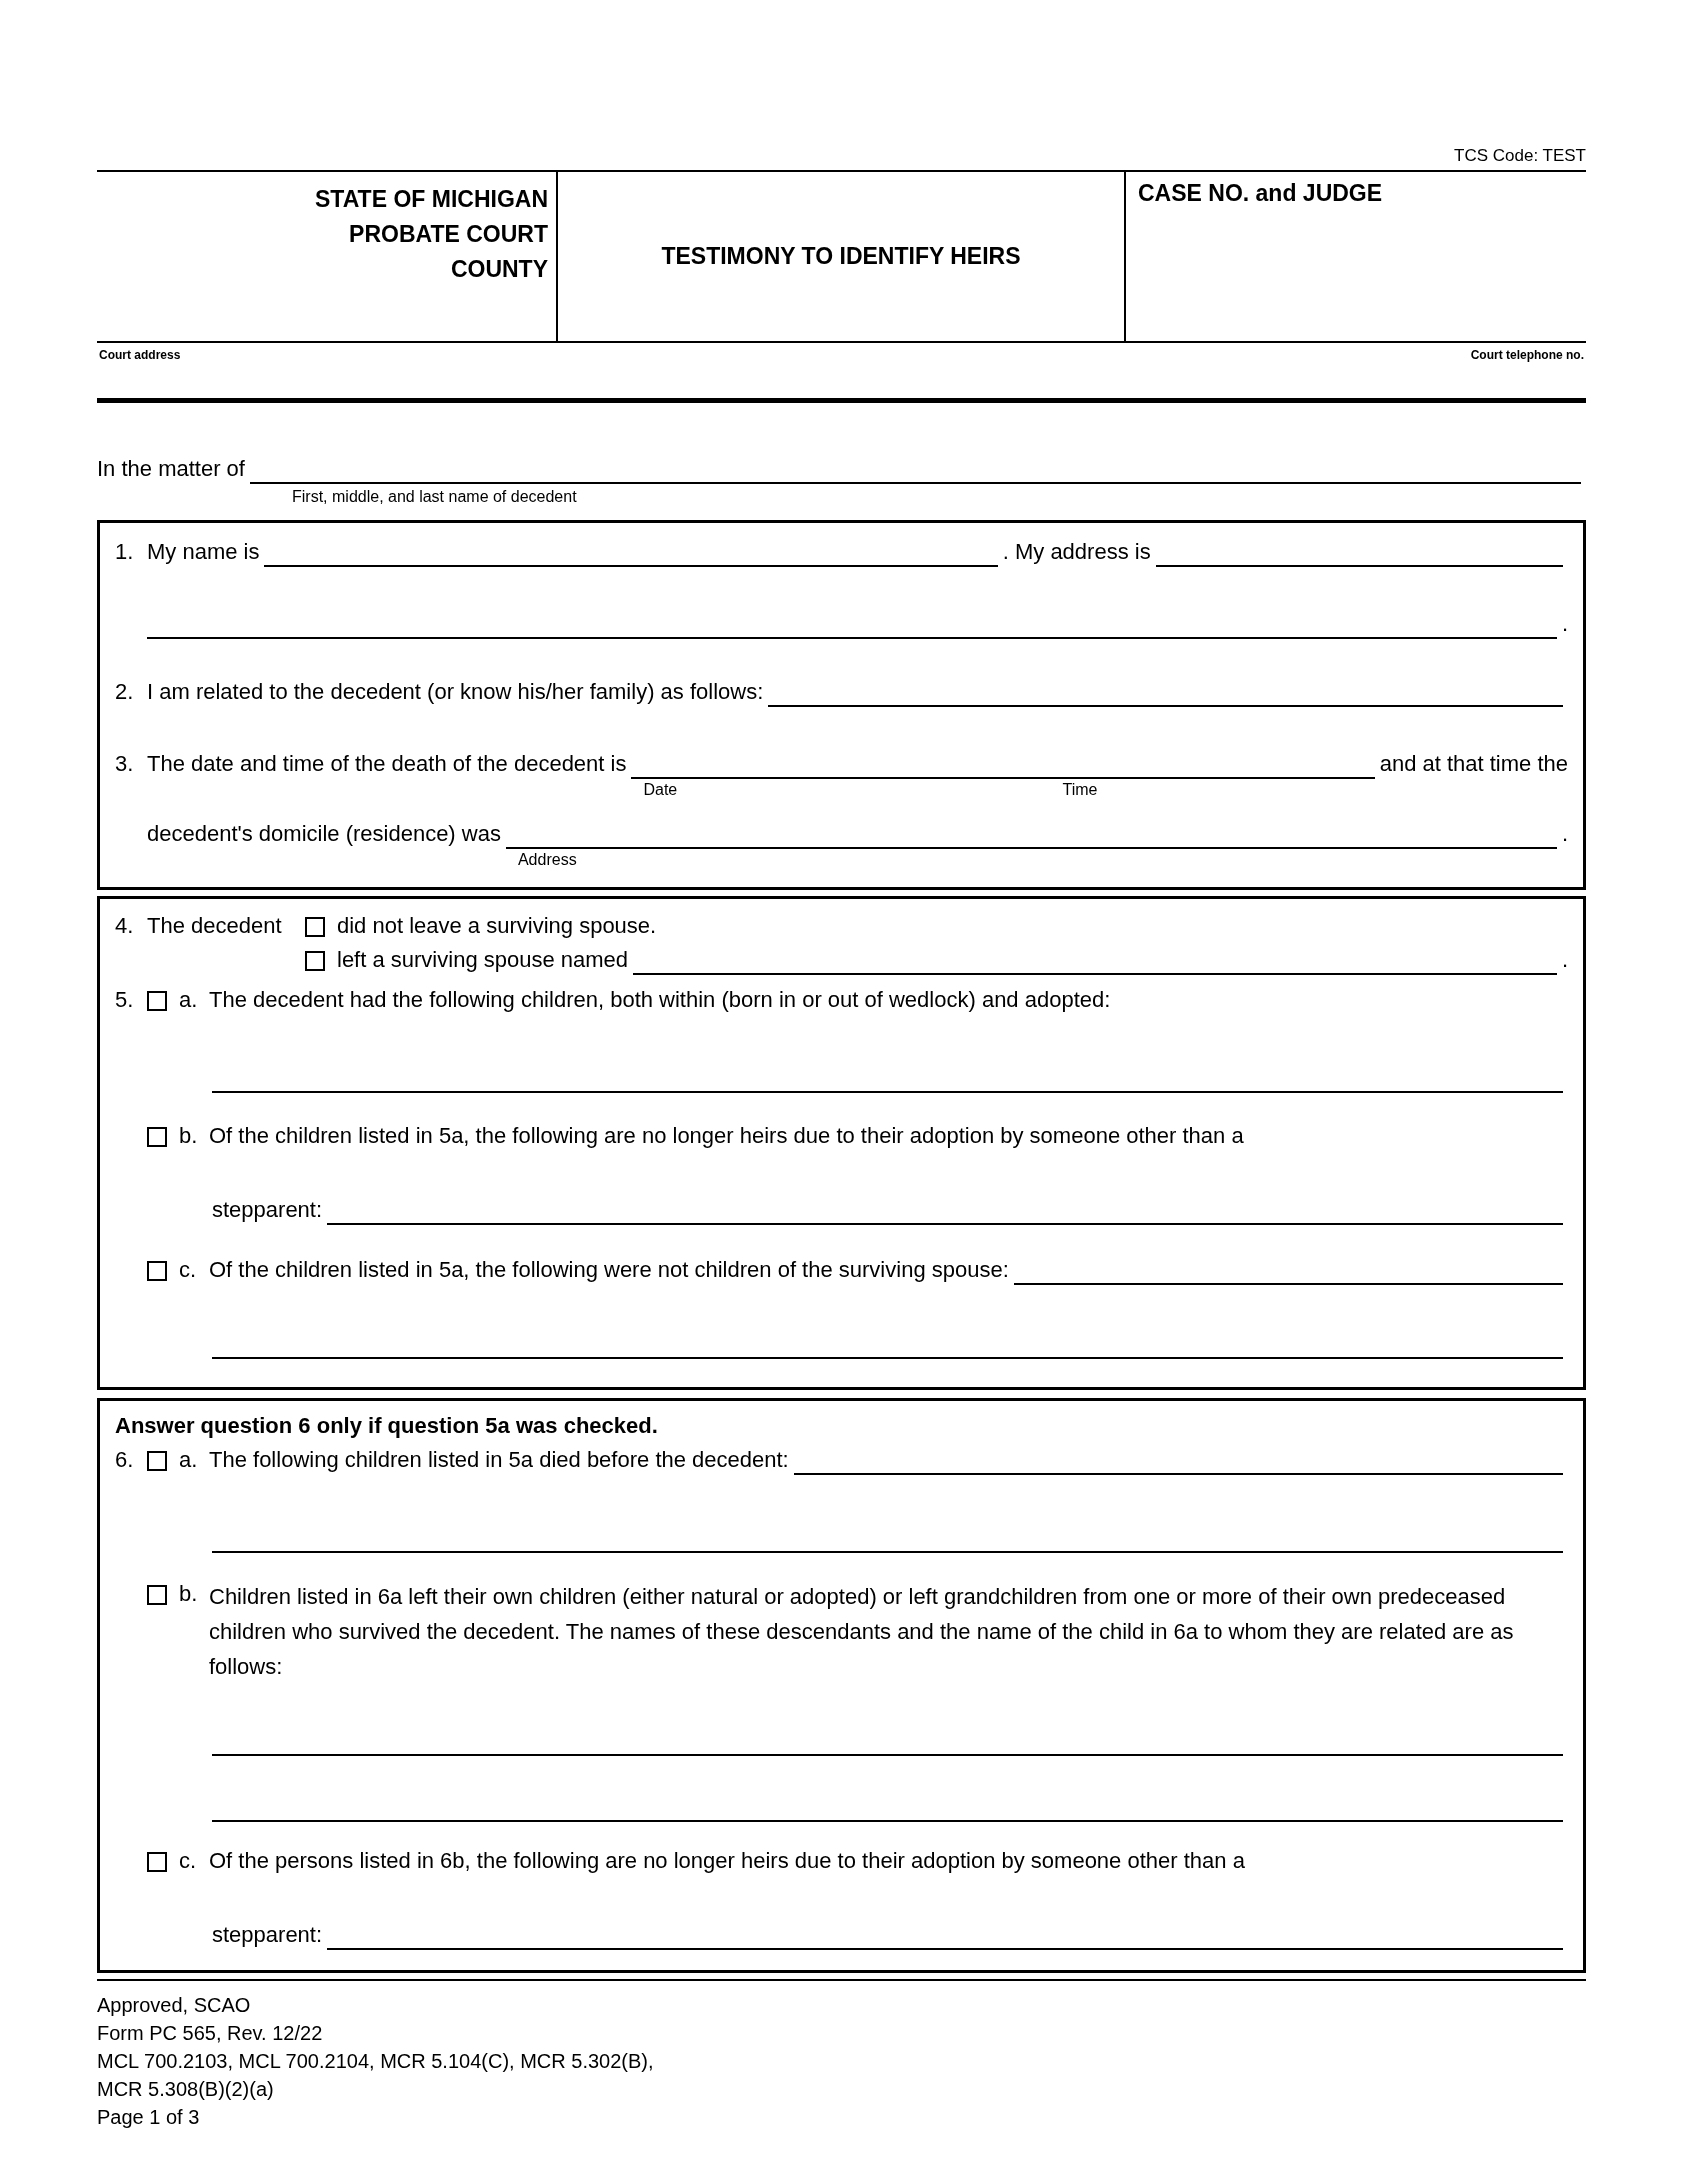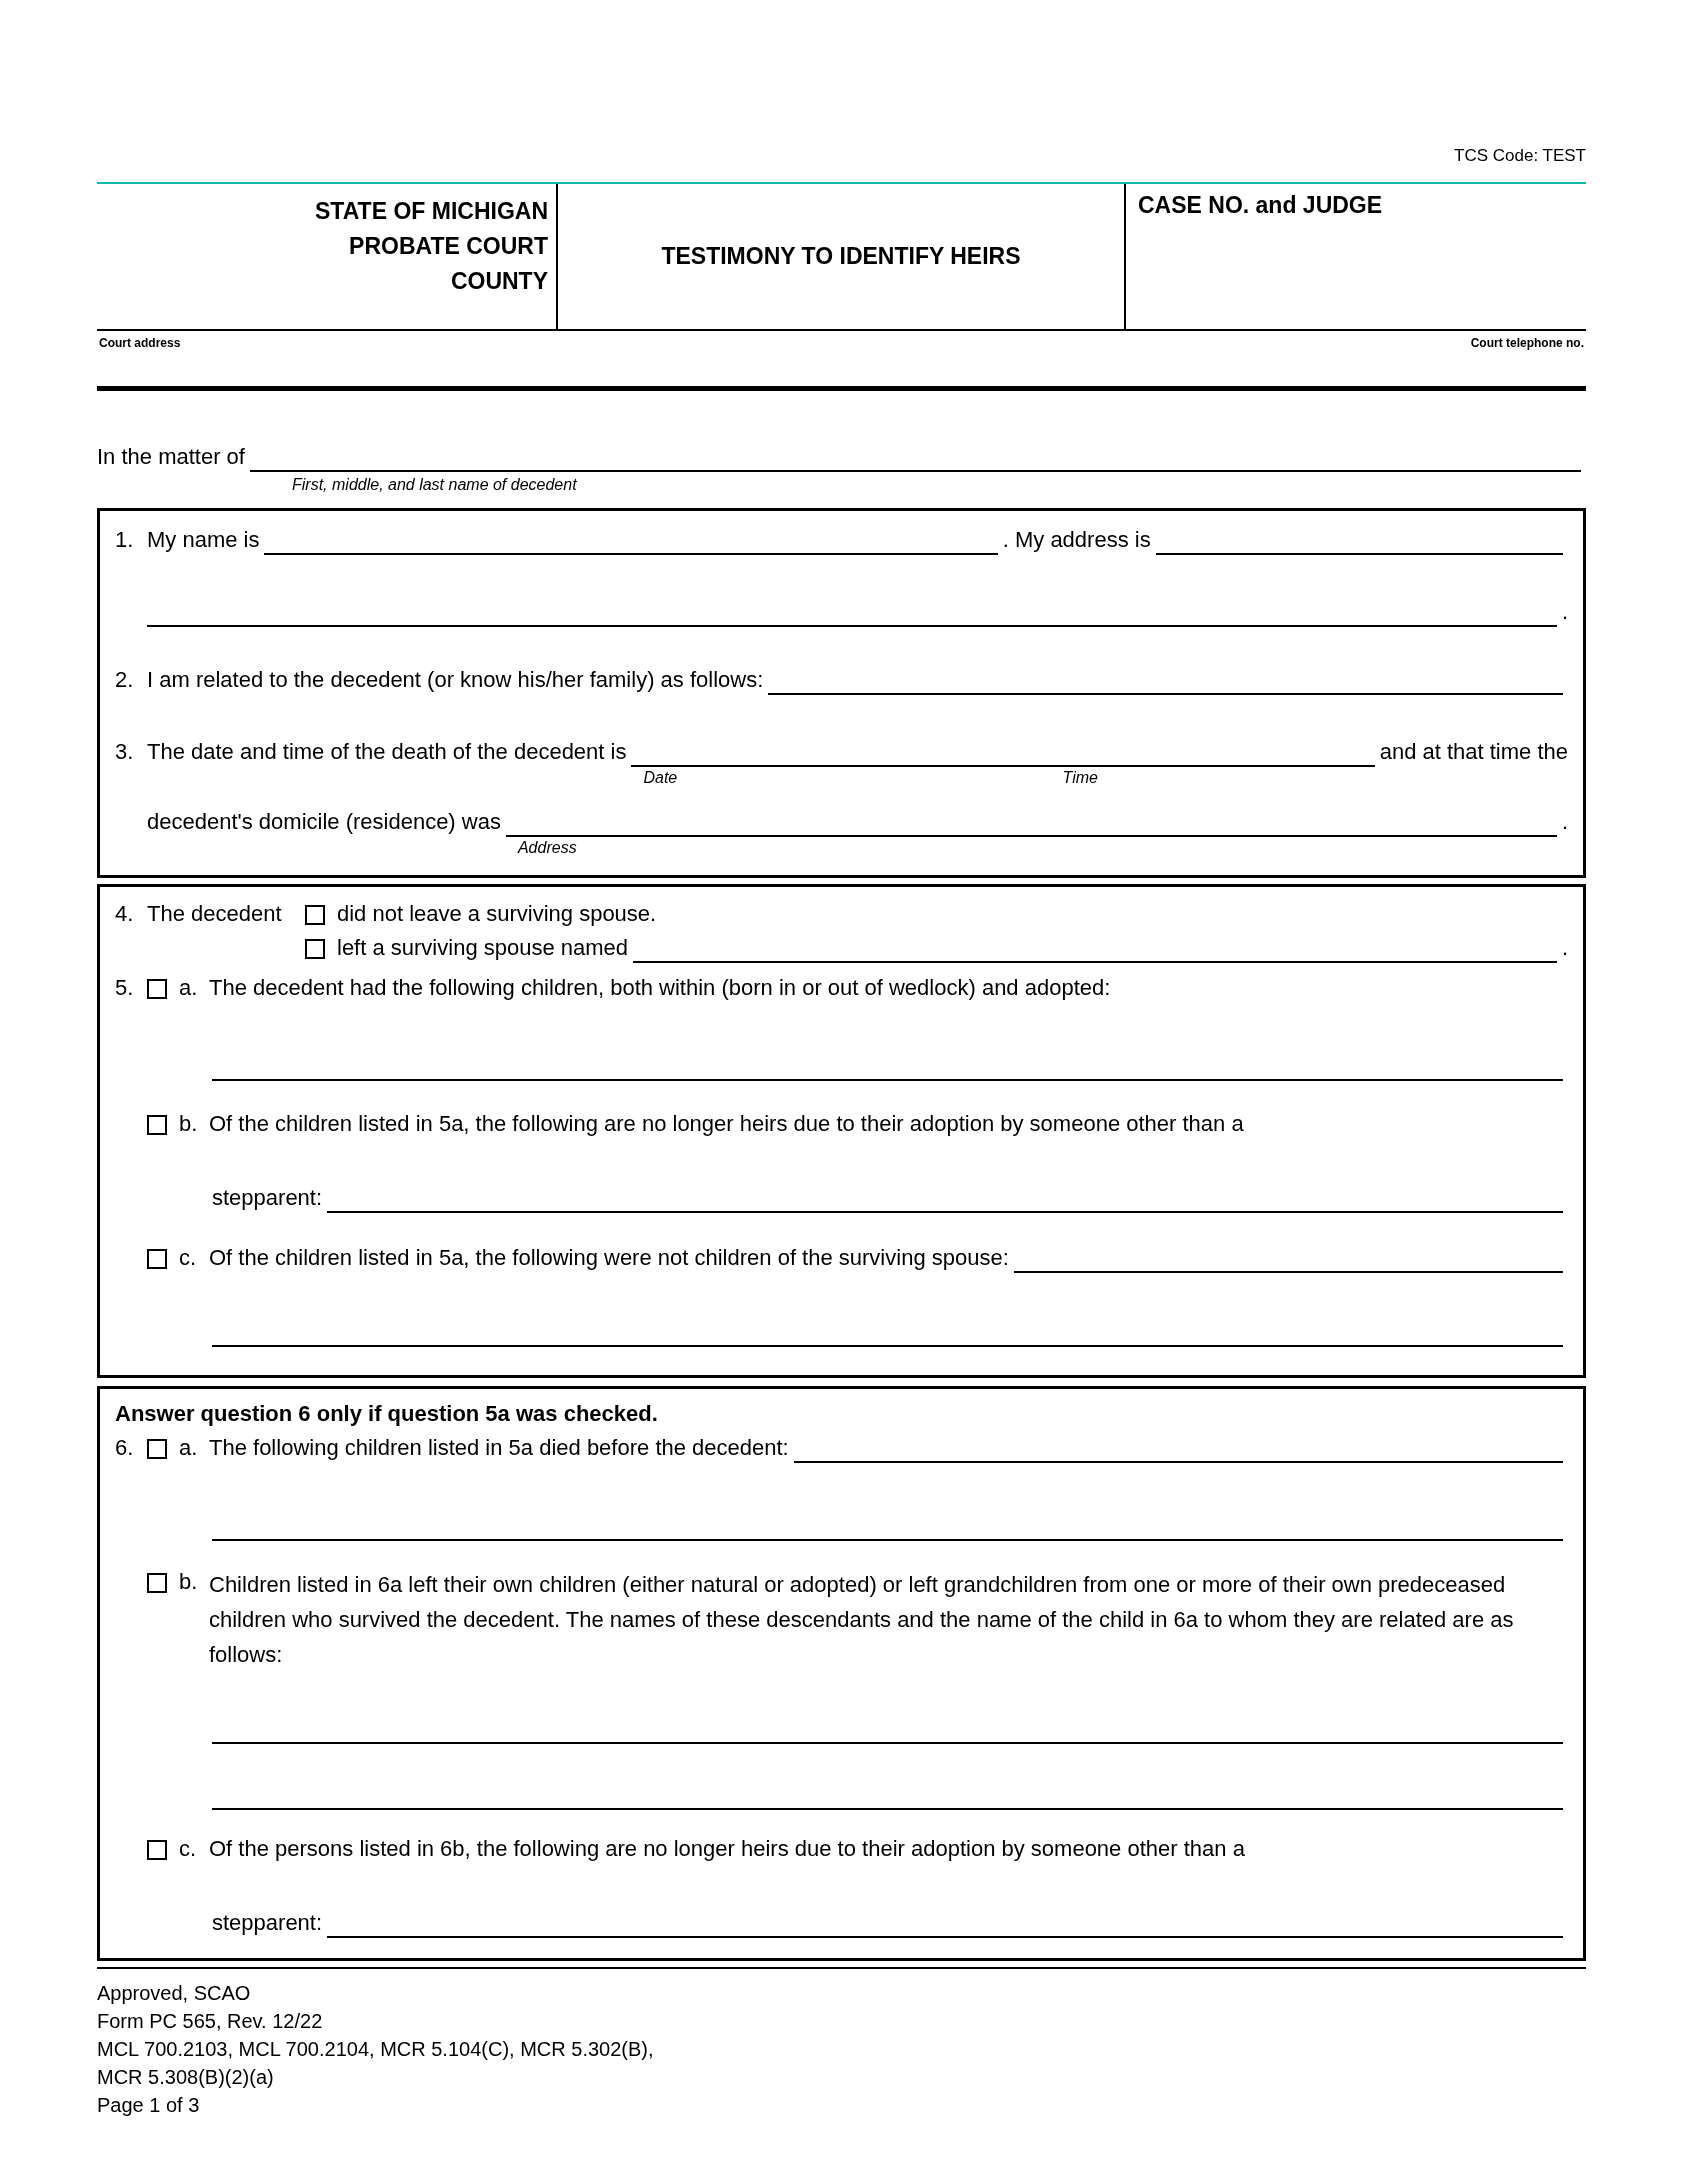--- a/index.html
+++ b/index.html
@@ -4,32 +4,32 @@
 <style>
   * { margin:0; padding:0; box-sizing:border-box; }
   html,body { background:#ffffff; }
   .page {
     width:1683px; height:2178px; background:#fff; position:relative;
     font-family:"Liberation Sans", sans-serif; color:#000;
     padding:144px 97px 0 97px; font-size:22px; overflow:hidden;
   }
   .codes { text-align:right; font-size:17px; line-height:24px; }
   .header-table {
-    display:flex; margin-top:14px; height:149px;
-    border-top:2px solid #14b8a6; border-bottom:2px solid #000;
+    display:flex; margin-top:2px; height:173px;
+    border-top:2px solid #000000; border-bottom:2px solid #000;
   }
   .court-cell { width:459px; text-align:right; font-weight:bold; font-size:23px; line-height:35px; padding:10px 8px 0 0; }
   .title-cell { width:570px; border-left:2px solid #000; border-right:2px solid #000;
     display:flex; align-items:center; justify-content:center; font-weight:bold; font-size:23px; text-align:center; }
   .case-cell { flex:1; font-weight:bold; font-size:23px; padding:8px 0 0 12px; }
   .court-info { display:flex; justify-content:space-between; font-size:12px; font-weight:bold; padding:5px 2px; height:55px; }
   .thick-rule { border-top:5px solid #000; }
   .row { display:flex; align-items:flex-end; line-height:30px; }
   .fill { flex:1; border-bottom:2px solid #000; height:30px; margin:0 5px; position:relative; min-width:40px; }
-  .sub-label { font-size:16px; line-height:19px; white-space:nowrap;font-style:italic; }
+  .sub-label { font-size:16px; line-height:19px; white-space:nowrap; }
   .abs { position:absolute; top:31px; }
   .box { border:3px solid #000; }
   .box-inner { padding:10px 15px; }
   .num { width:32px; flex-shrink:0; }
   .letter { width:30px; flex-shrink:0; }
   .cb { width:20px; height:20px; border:2px solid #000; flex-shrink:0; margin:0 12px 4px 0; background:#fff; }
   .nowrap { white-space:nowrap; flex-shrink:0; }
   .indent32 { margin-left:32px; }
   .indent98 { margin-left:97px; }
   .note { text-align:center; font-weight:bold; margin-top:12px; line-height:31px; }

